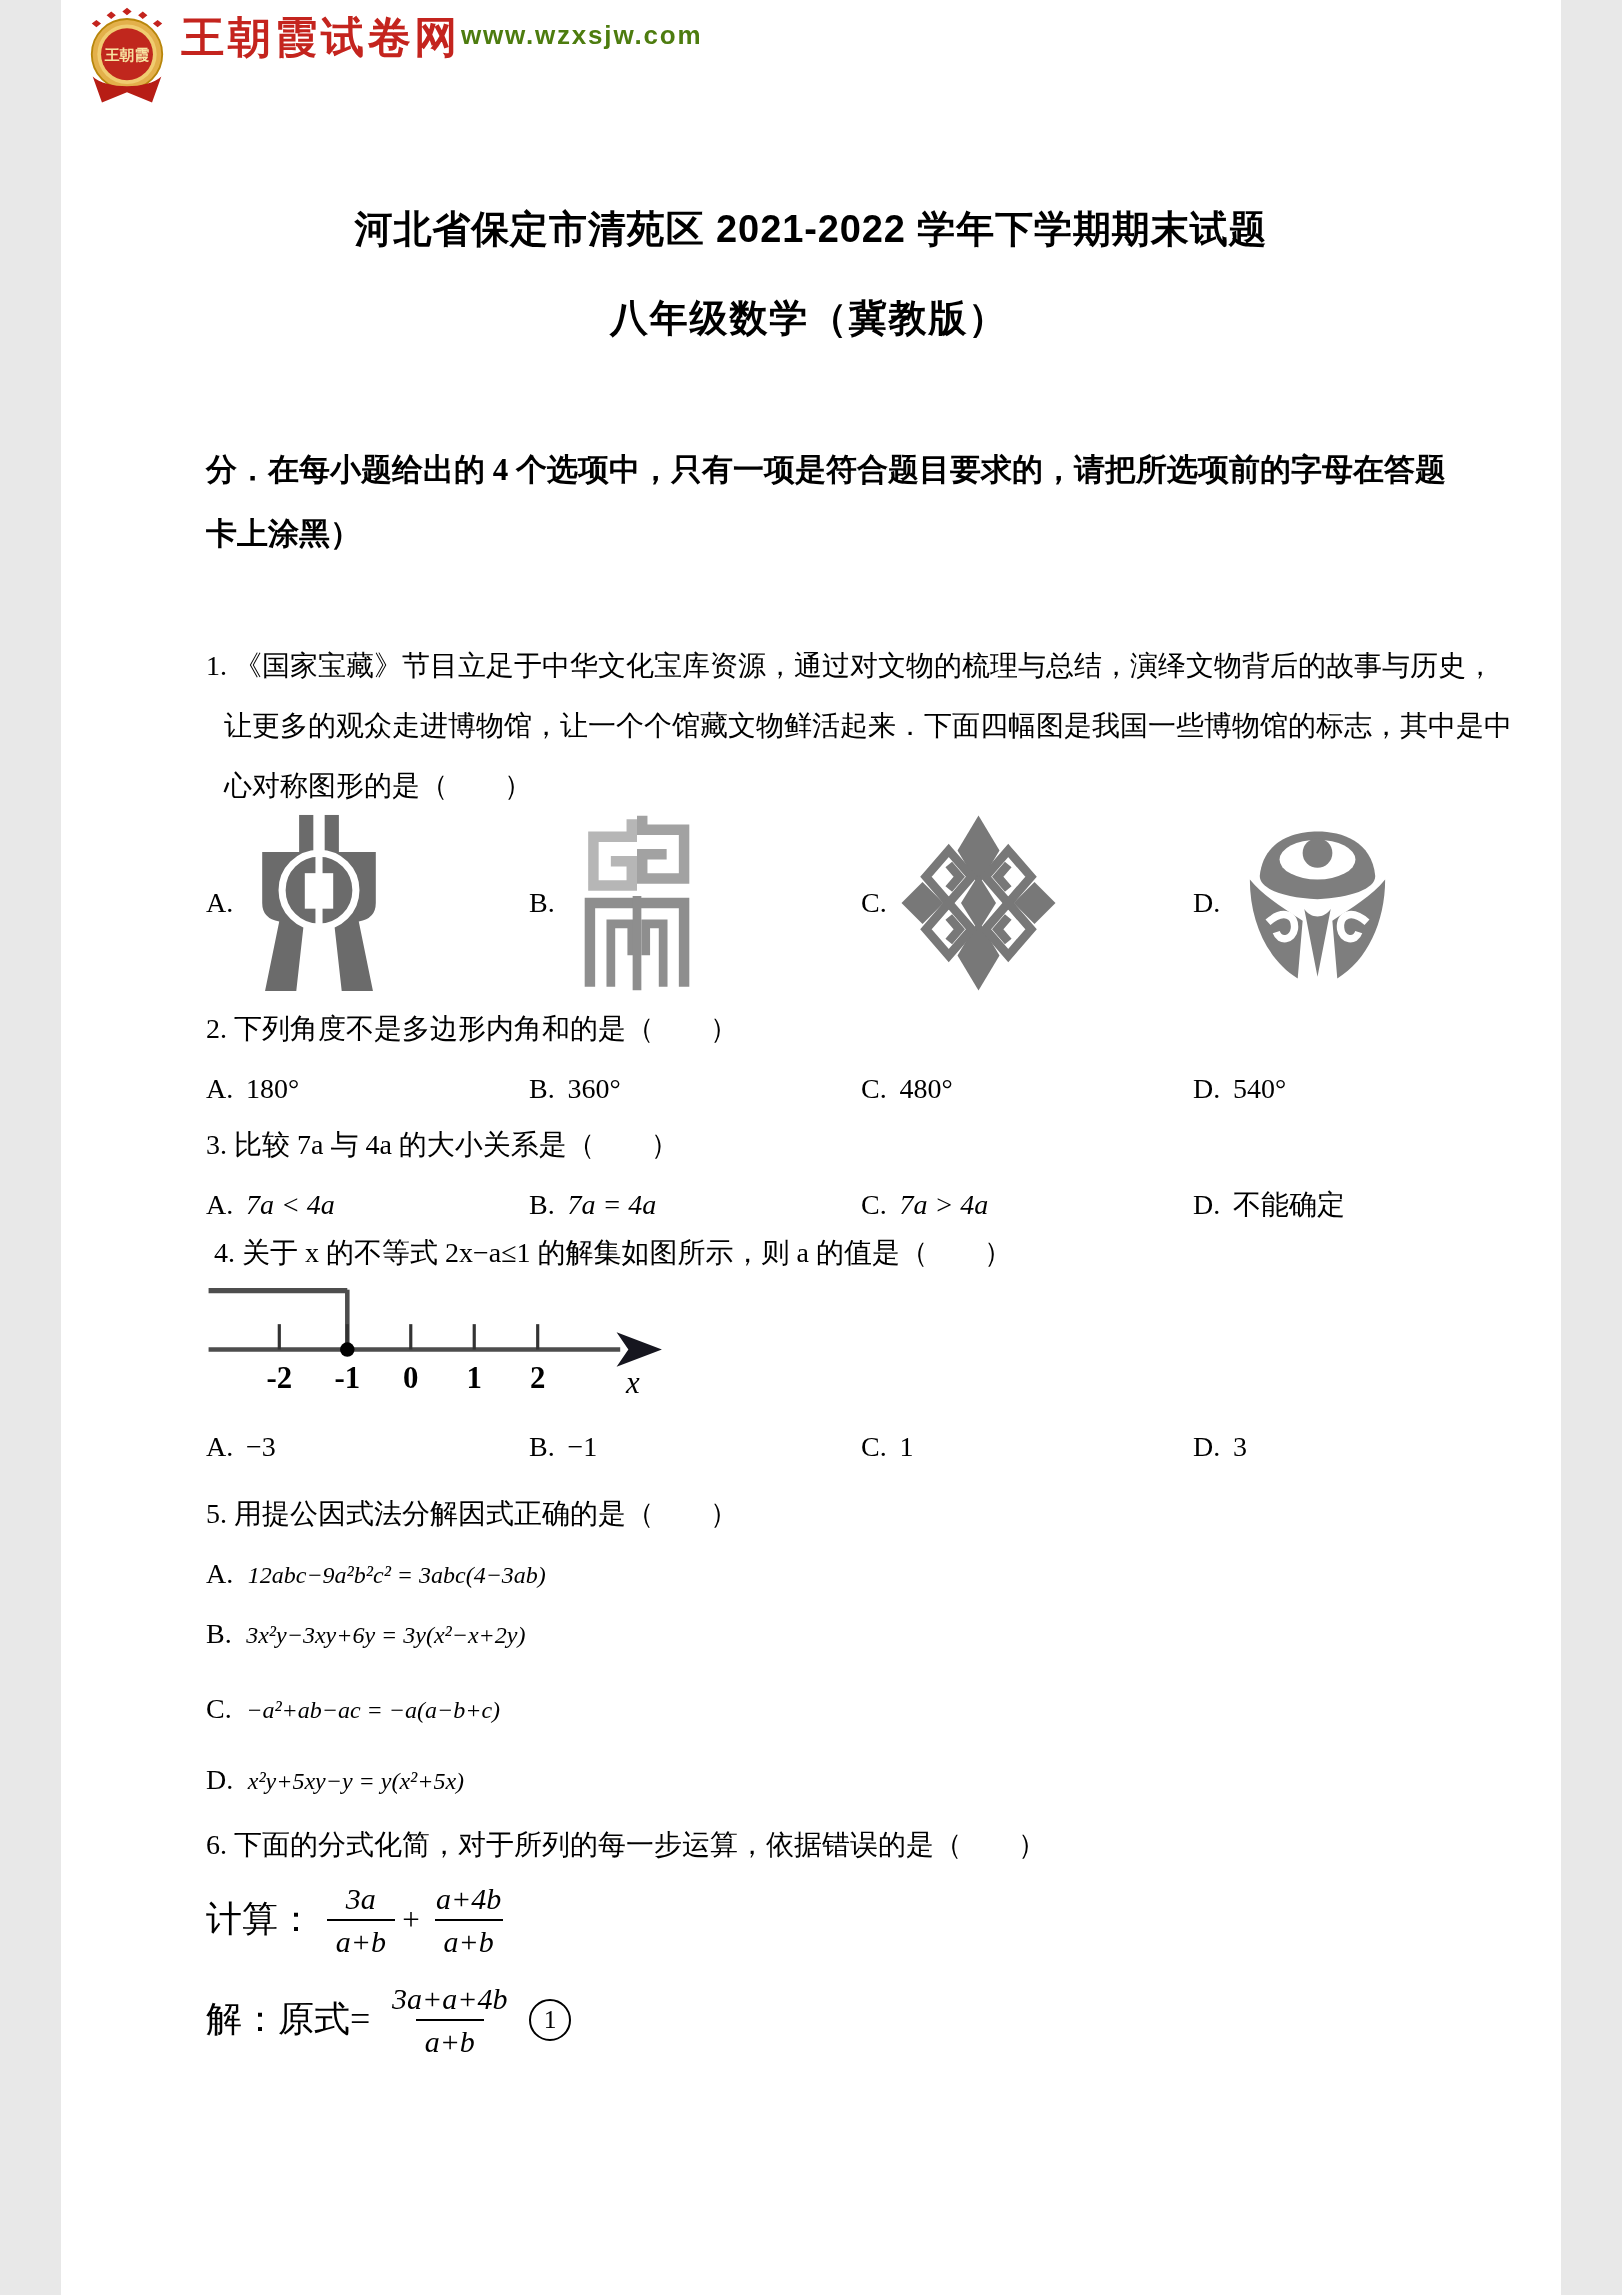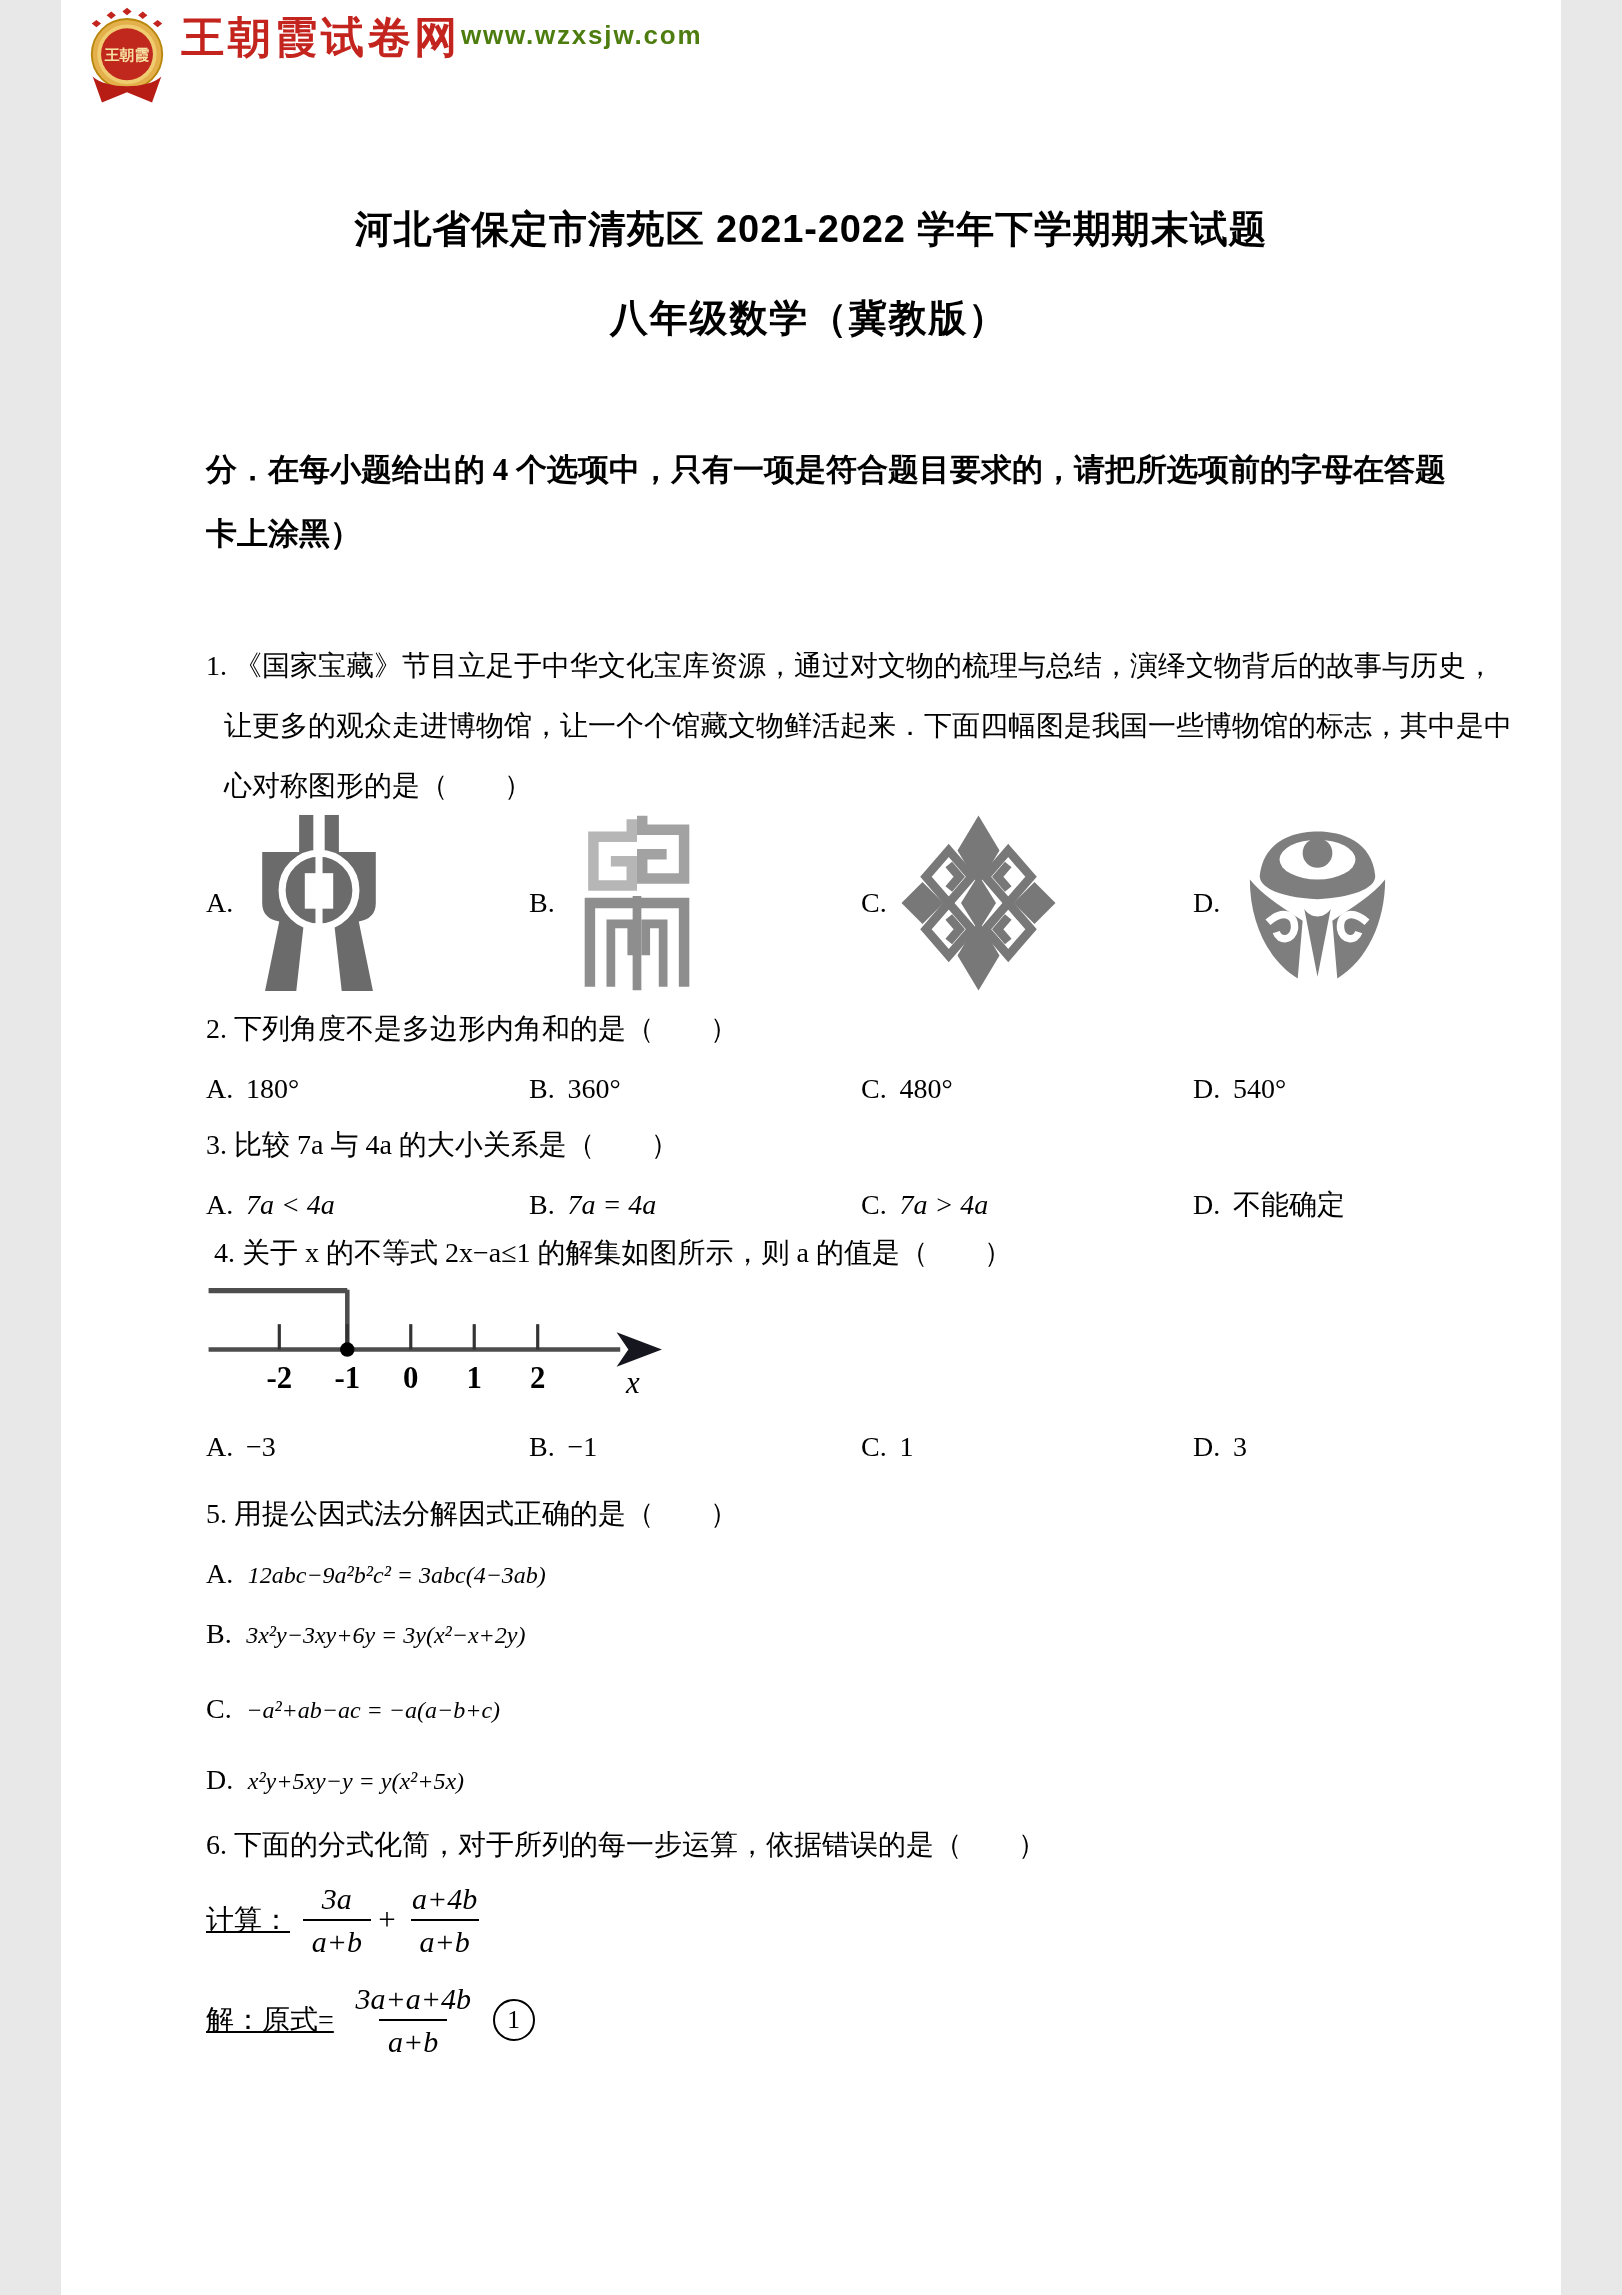--- a/index.html
+++ b/index.html
@@ -46,21 +46,21 @@
   
   .numline{top:1277px;left:145px;}
   .numline text{font-family:"Liberation Serif",serif;font-weight:bold;font-size:34px;}
   .numline .axis-x{font-weight:normal;font-style:italic;}
 
   
   .eq{left:145px;display:flex;align-items:baseline;gap:14.5px;}
 
   
   .fracrow{left:145px;display:flex;align-items:center;}
-  .cn-label{font-size:28px;margin-right:12.7px;white-space:nowrap;text-decoration:underline;}
+  .cn-label{font-size:36px;margin-right:12.7px;white-space:nowrap;}
   .frac{display:inline-flex;flex-direction:column;align-items:center;
         font-style:italic;font-size:30px;line-height:1.3;}
   .frac .den{border-top:2.7px solid #000;}
   .frac .num,.frac .den{padding:0.9px 9px;}
   .op{font-size:31px;margin:0 7.3px;}
   .circled{display:inline-flex;align-items:center;justify-content:center;
            width:38px;height:38px;border:2.3px solid #000;border-radius:50%;
            font-size:25.5px;margin-left:12.7px;}
 </style>
 </head>

